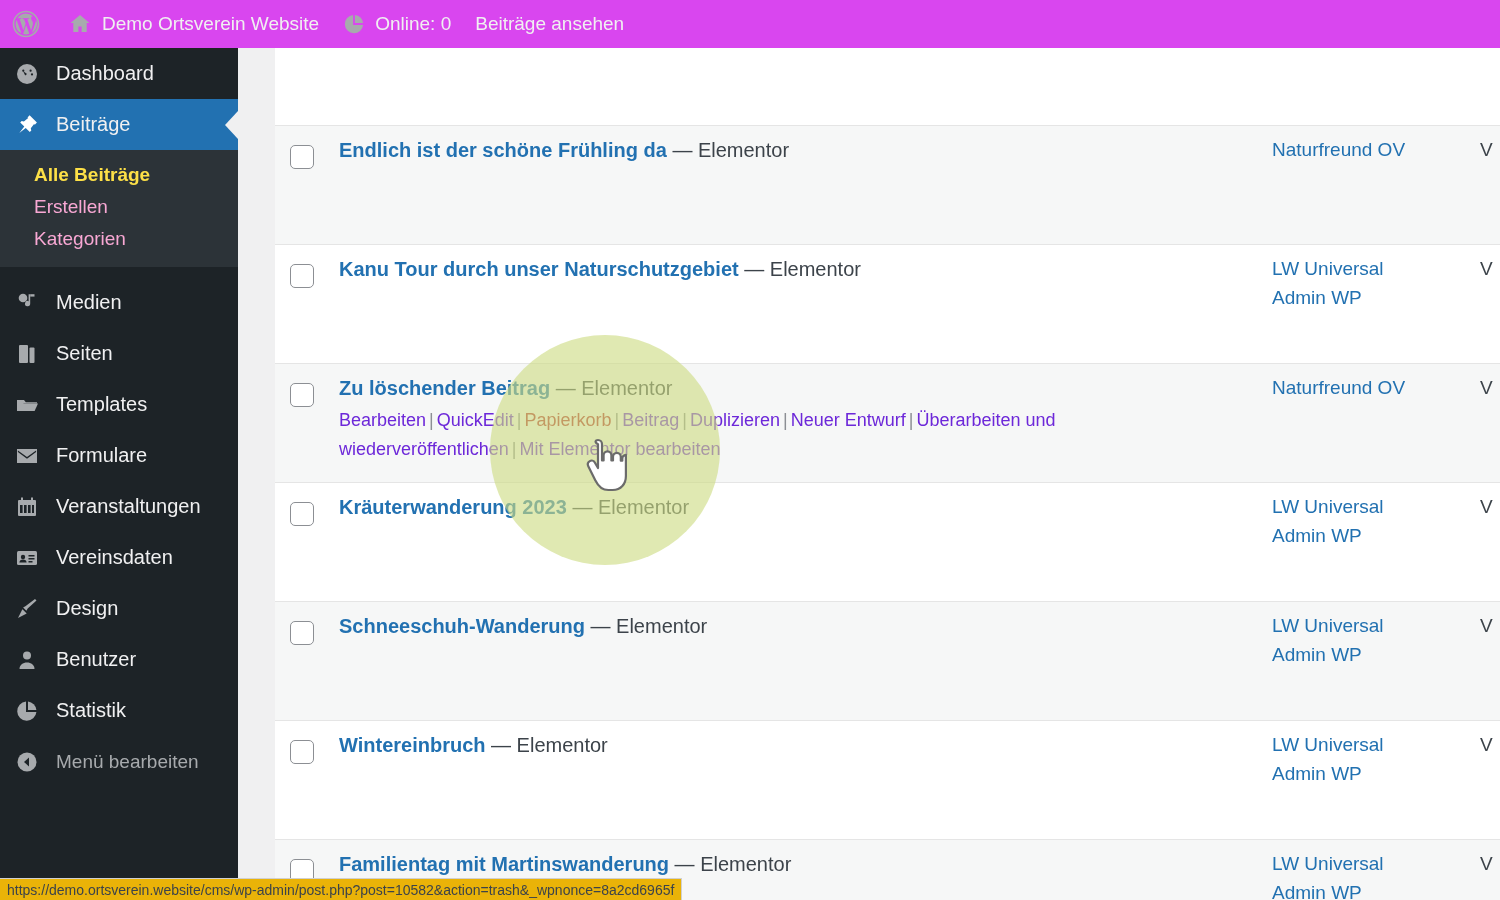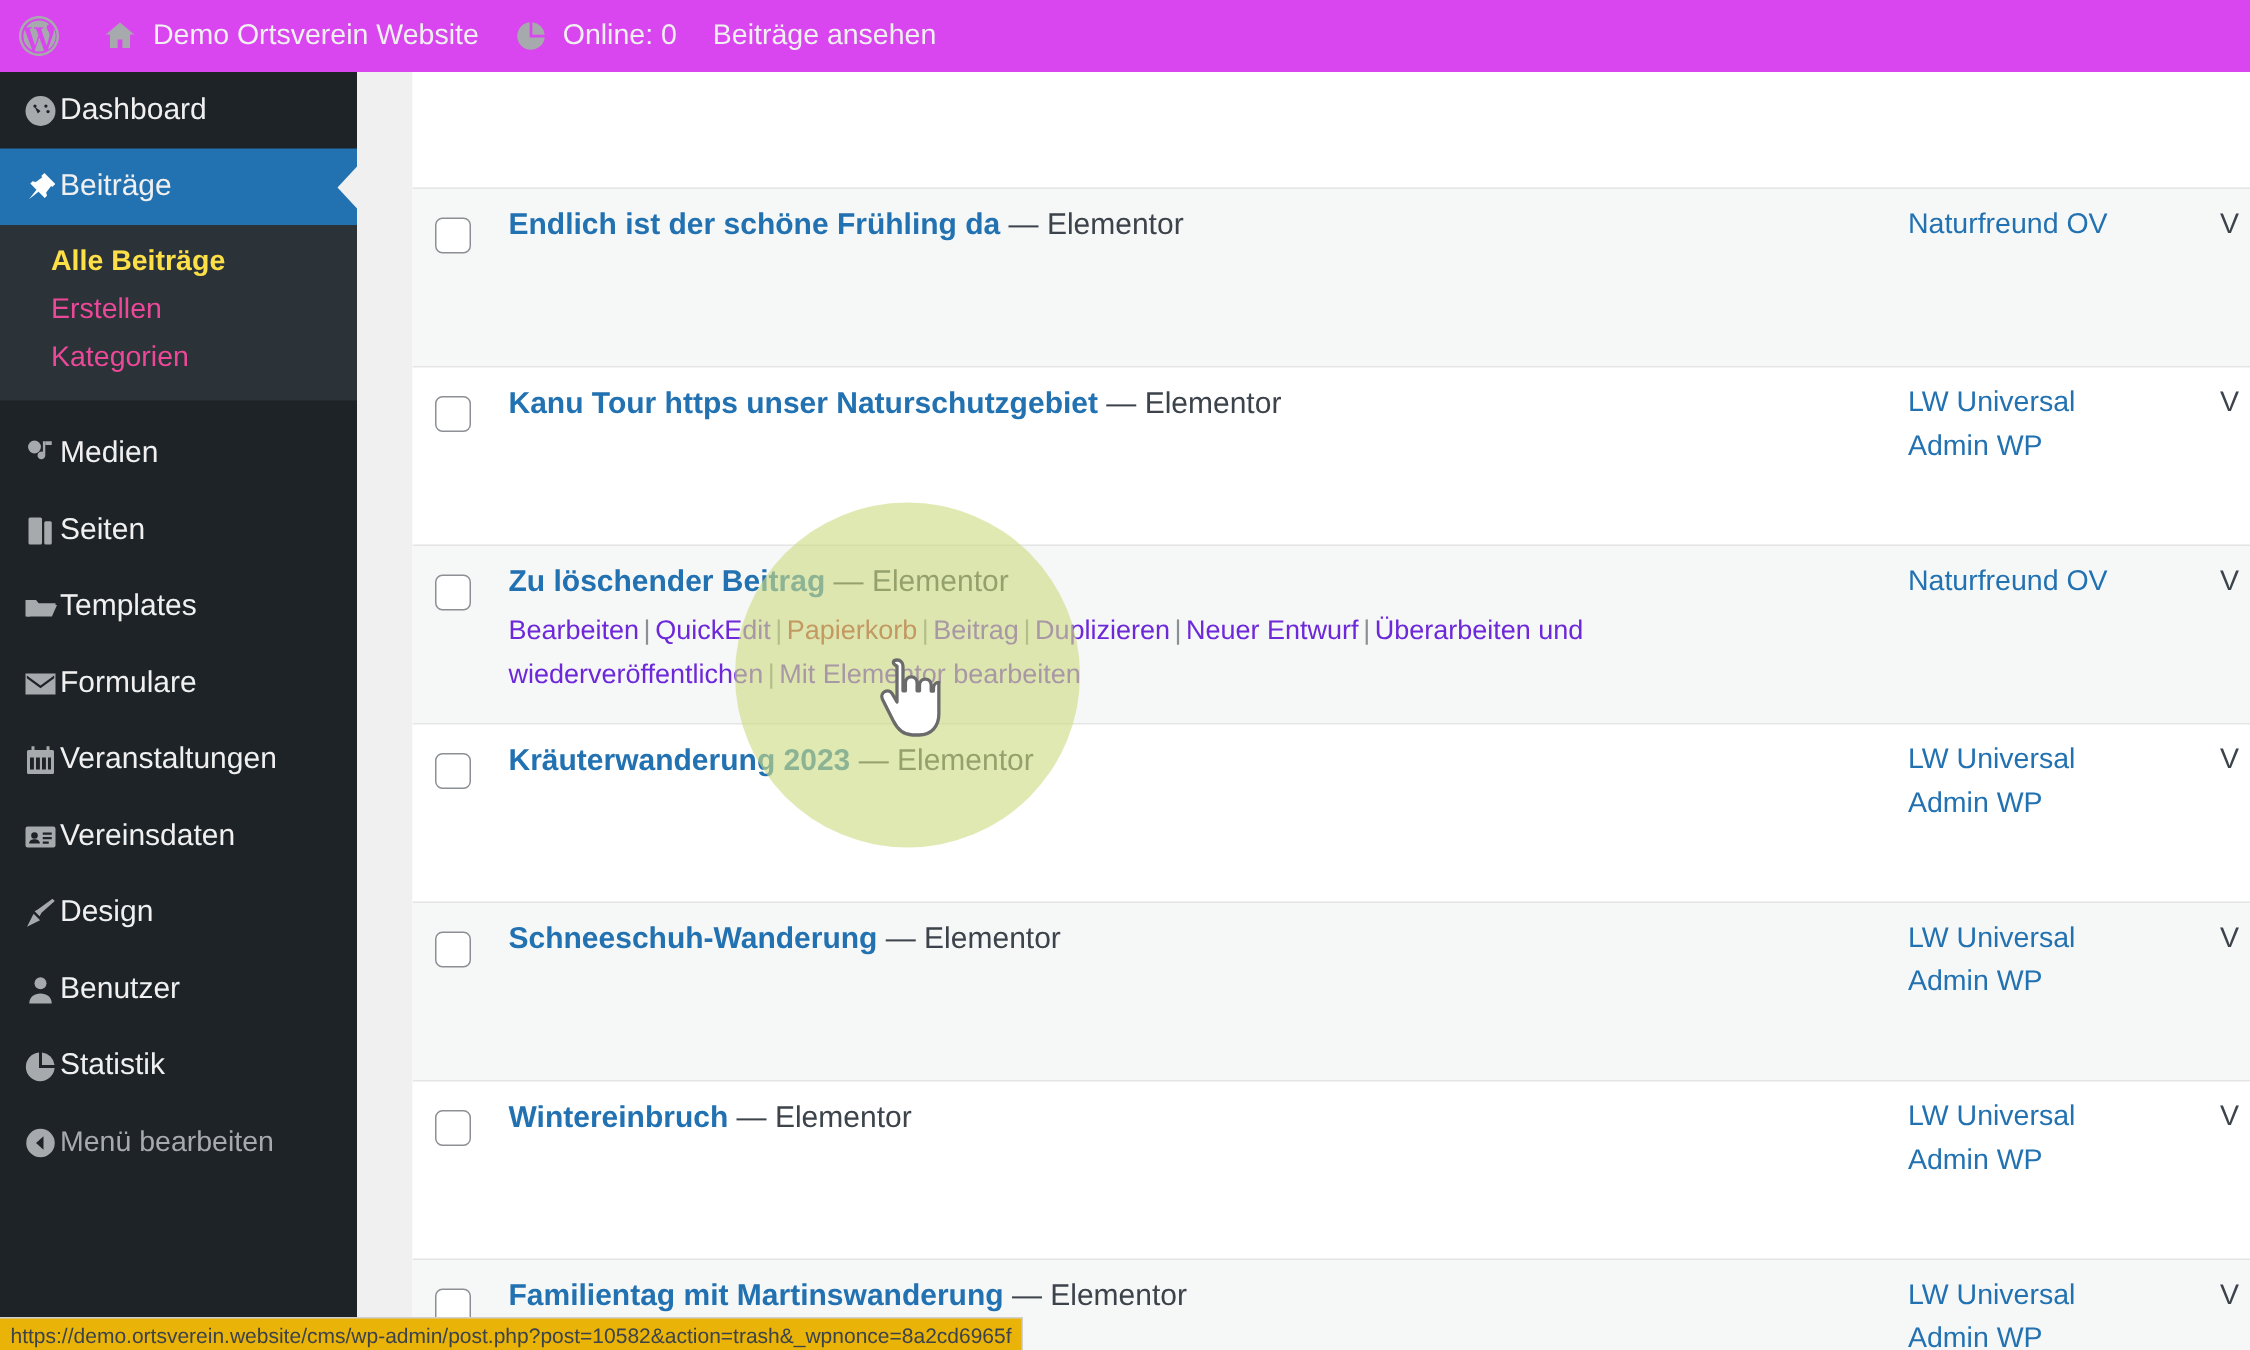--- a/index.html
+++ b/index.html
@@ -28,41 +28,41 @@
   .home-ic{ width:24px; height:24px; display:block; }
   .pie-ic{ width:22px; height:22px; display:block; }
 
   
   #sidebar{
     position:absolute; top:48px; left:0; width:238px; height:852px;
     background:#1d2327; z-index:40;
   }
   .menu-row{
     display:flex; align-items:center;
-    height:51px; padding-left:14px; gap:0;
+    height:51px; padding-left:14px; gap:16px;
     color:#f0f0f1; font-size:20px; white-space:nowrap;
   }
   .menu-row .mi{
     width:26px; height:26px; flex:0 0 26px;
     display:flex; align-items:center; justify-content:center;
   }
   .menu-row .mi svg{ display:block; fill:#a7aaad; }
   .menu-row.active{ background:#2271b1; position:relative; }
   .menu-row.active svg{ fill:#fff; }
   .menu-row.active .arrow{
     position:absolute; right:0; top:50%; transform:translateY(-50%);
     width:0; height:0;
     border-top:14px solid transparent;
     border-bottom:14px solid transparent;
     border-right:13px solid #f0f0f1;
   }
   .submenu{ background:#2c3338; padding:9px 0 12px 0; }
   .sub-row{
     display:block; padding:5px 0 5px 34px;
-    font-size:19px; color:#ec4899; white-space:nowrap;
+    font-size:19px; color:#f9a8d4; white-space:nowrap;
   }
   .sub-row.cur{ color:#fde047; font-weight:bold; }
   .sep{ height:10px; }
   .menu-row.dim{ color:#a7aaad; }
   .menu-row.collapse{ color:#a7aaad; font-size:19px; }
 
   
   #content-bg{
     position:absolute; top:48px; left:238px;
     width:1262px; height:852px; background:#f0f0f1;
@@ -323,21 +323,21 @@
     <div class="title-cell">
       <div class="ttl"><span>Endlich ist der schöne Frühling da</span> <span class="suffix">— Elementor</span></div>
     </div>
     <div class="author"><span>Naturfreund OV</span></div>
     <div class="edgecol">V</div>
   </div>
 
   <div class="row" style="height:119px">
     <div class="cb"></div>
     <div class="title-cell">
-      <div class="ttl"><span>Kanu Tour https unser Naturschutzgebiet</span> <span class="suffix">— Elementor</span></div>
+      <div class="ttl"><span>Kanu Tour durch unser Naturschutzgebiet</span> <span class="suffix">— Elementor</span></div>
     </div>
     <div class="author"><span>LW Universal Admin WP</span></div>
     <div class="edgecol">V</div>
   </div>
 
   <div class="row alt" style="height:119px">
     <div class="cb"></div>
     <div class="title-cell">
       <div class="ttl"><span>Zu löschender Beitrag</span> <span class="suffix">— Elementor</span></div>
       <div class="actions">

